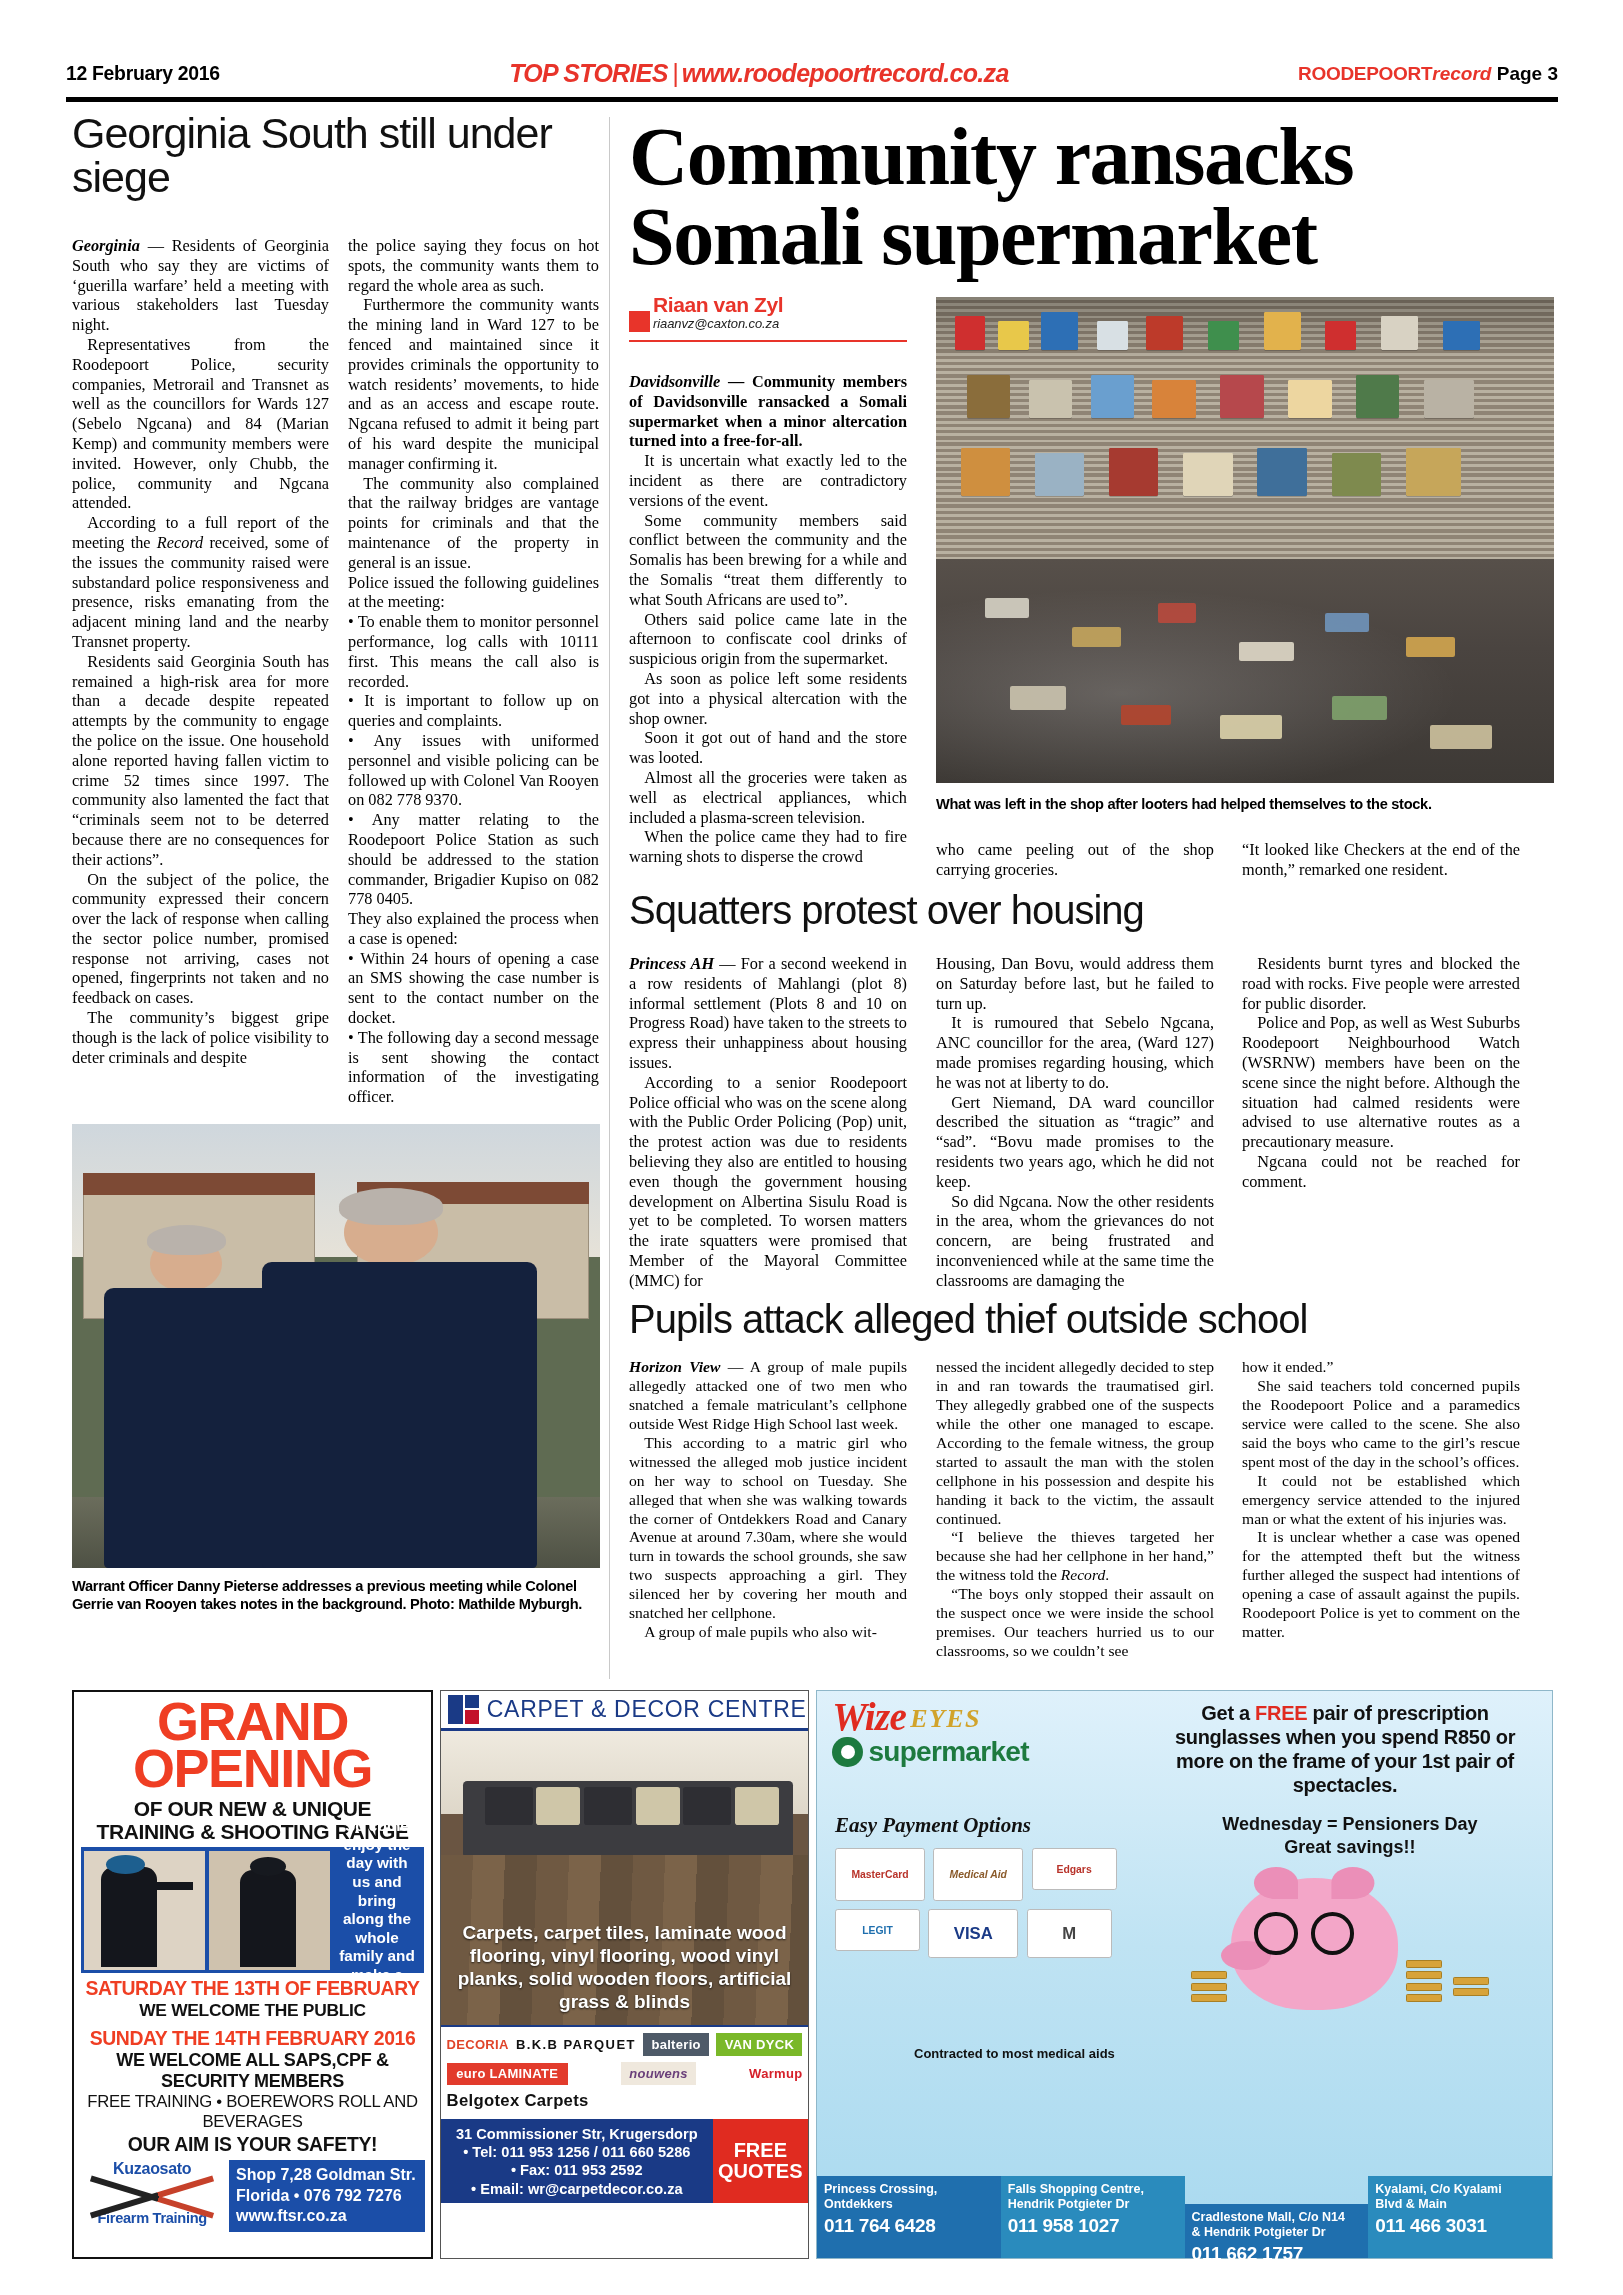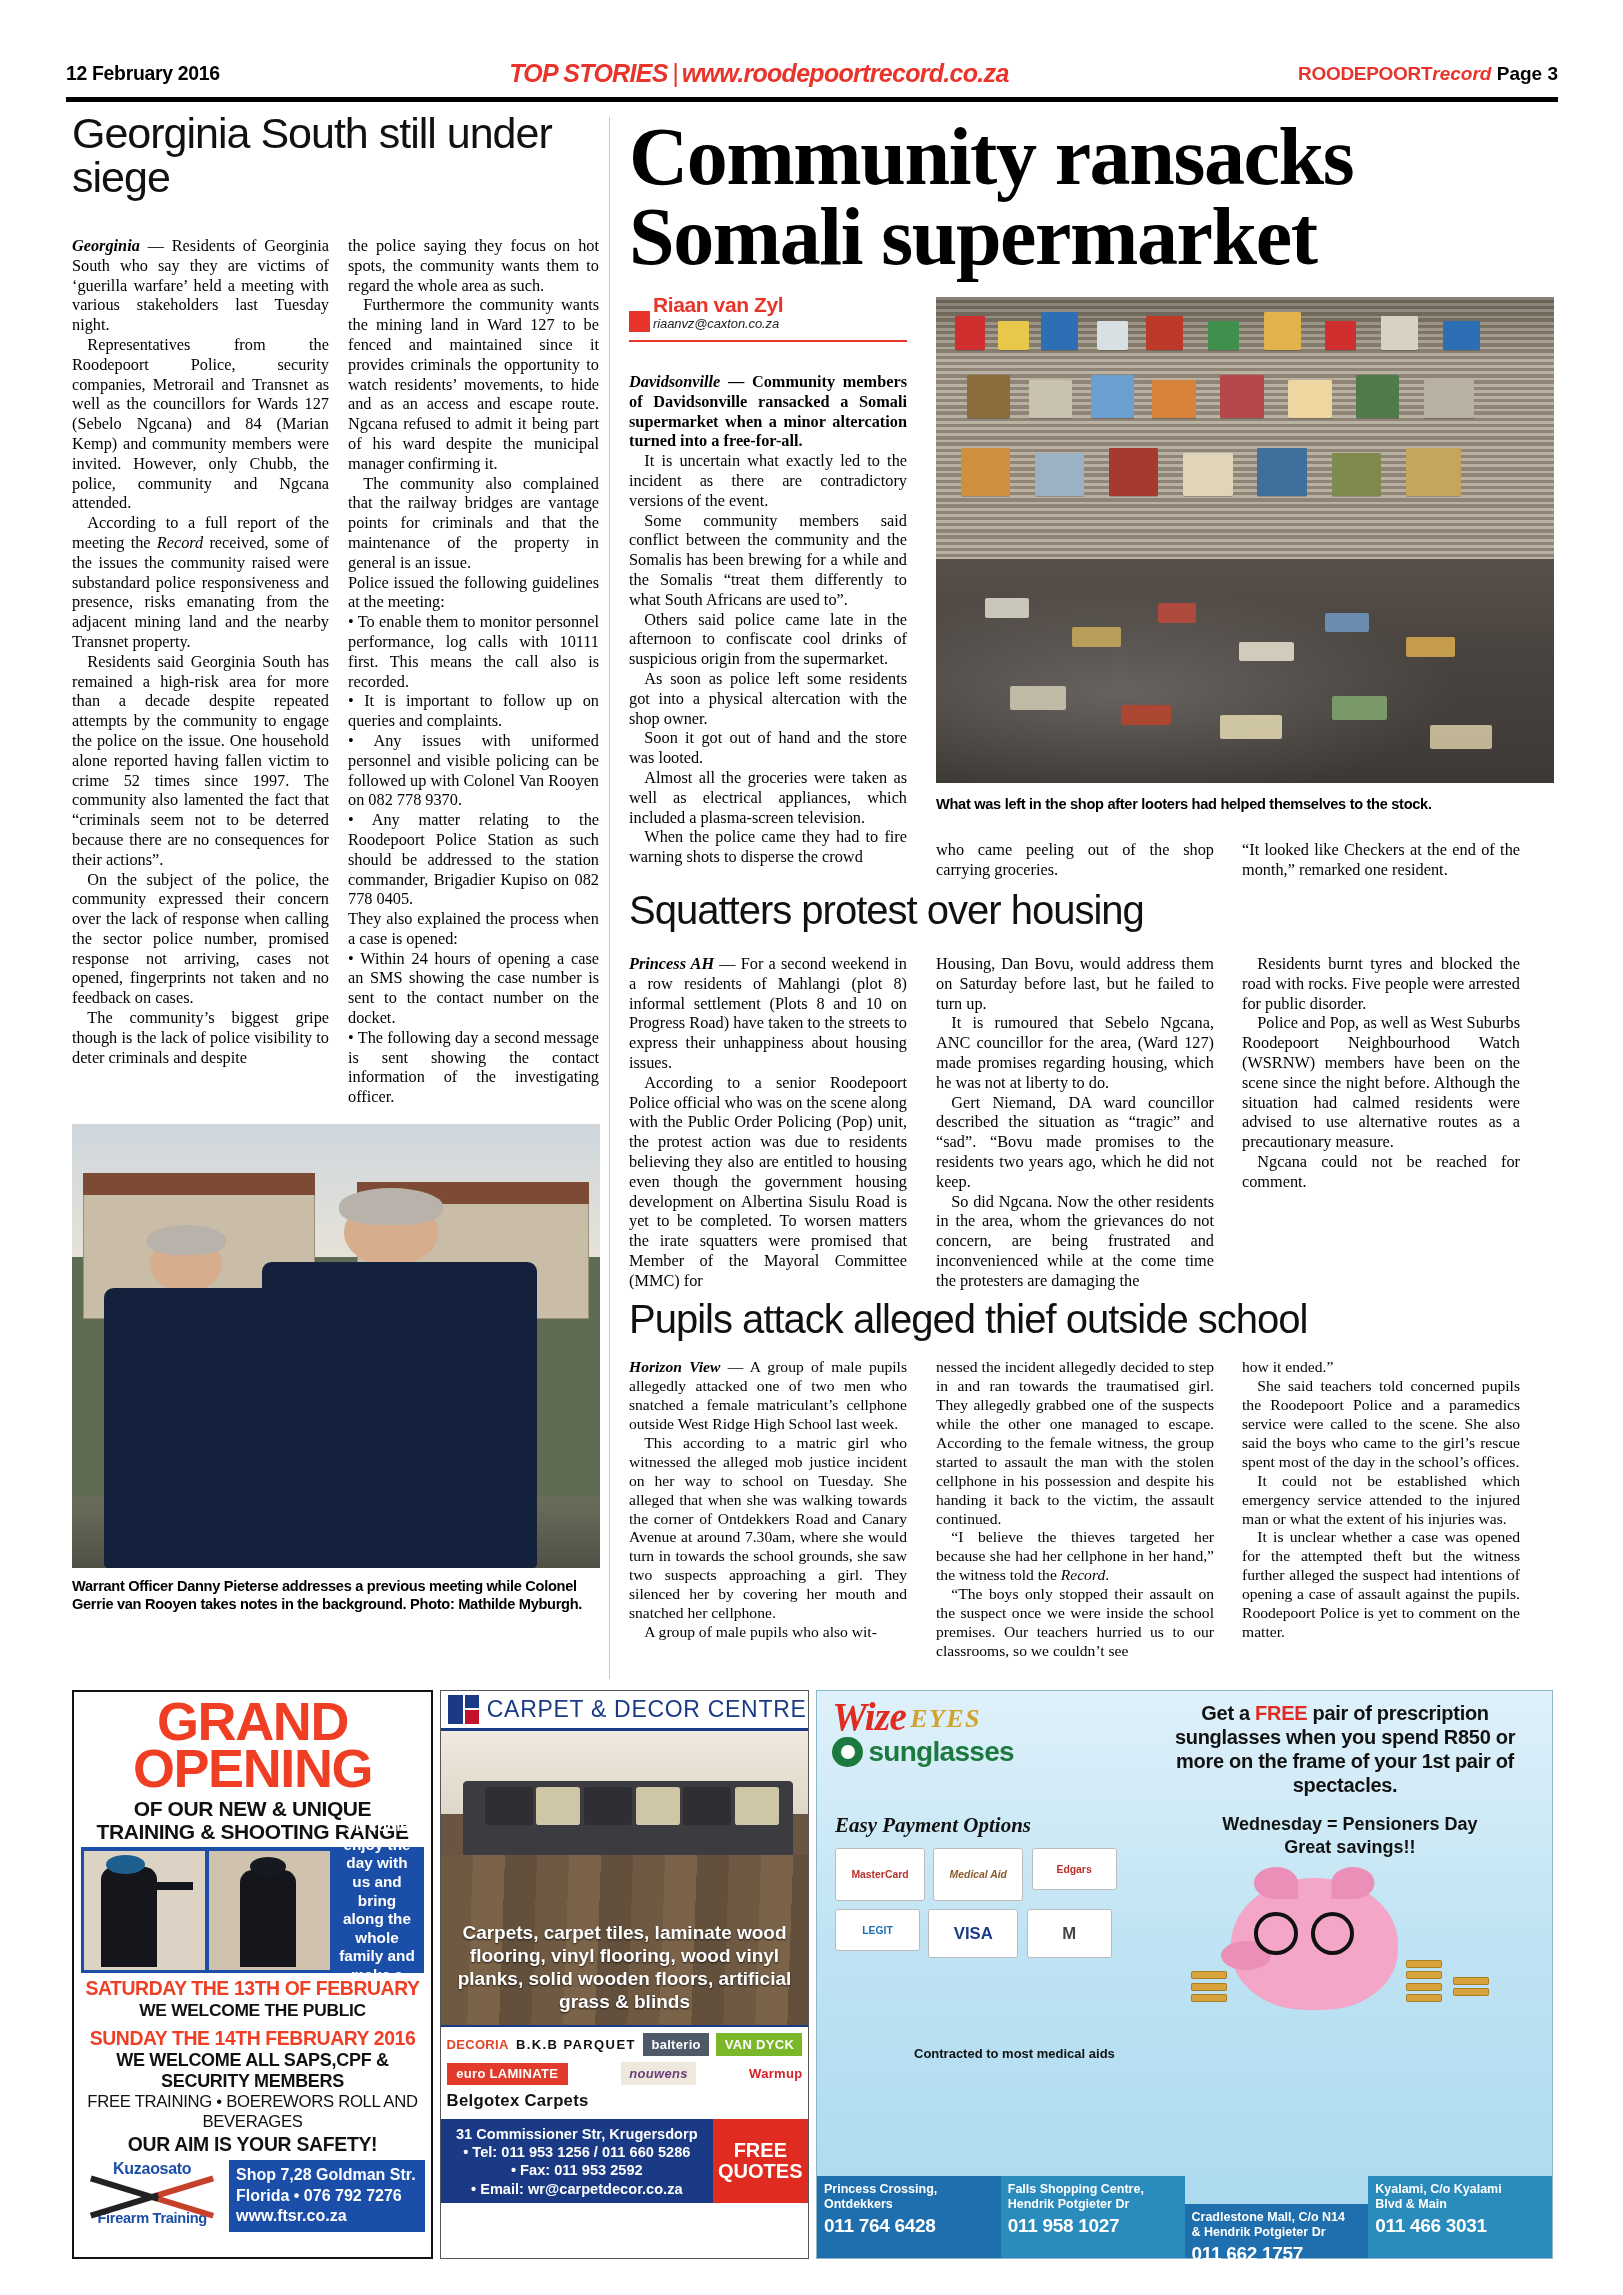--- a/index.html
+++ b/index.html
@@ -445,21 +445,21 @@
   <div class="col hl-sans" style="left:629px; top:890px; width:930px; font-size:40px;">Squatters protest over housing</div>
 
   <div class="col body" style="left:629px; top:954px; width:278px;">
     <p class="lead"><span class="lead-loc">Princess AH</span><span> — </span><span>For a second weekend in a row residents of Mahlangi (plot 8) informal settlement (Plots 8 and 10 on Progress Road) have taken to the streets to express their unhappiness about housing issues.</span></p>
     <p>According to a senior Roodepoort Police official who was on the scene along with the Public Order Policing (Pop) unit, the protest action was due to residents believing they also are entitled to housing even though the government housing development on Albertina Sisulu Road is yet to be completed. To worsen matters the irate squatters were promised that Member of the Mayoral Committee (MMC) for</p>
   </div>
   <div class="col body" style="left:936px; top:954px; width:278px;">
     <p class="noind">Housing, Dan Bovu, would address them on Saturday before last, but he failed to turn up.</p>
     <p>It is rumoured that Sebelo Ngcana, ANC councillor for the area, (Ward 127) made promises regarding housing, which he was not at liberty to do.</p>
     <p>Gert Niemand, DA ward councillor described the situation as “tragic” and “sad”. “Bovu made promises to the residents two years ago, which he did not keep.</p>
-    <p>So did Ngcana. Now the other residents in the area, whom the grievances do not concern, are being frustrated and inconvenienced while at the come time the protesters are damaging the</p>
+    <p>So did Ngcana. Now the other residents in the area, whom the grievances do not concern, are being frustrated and inconvenienced while at the same time the classrooms are damaging the</p>
   </div>
   <div class="col body" style="left:1242px; top:954px; width:278px;">
     <p>Residents burnt tyres and blocked the road with rocks. Five people were arrested for public disorder.</p>
     <p>Police and Pop, as well as West Suburbs Roodepoort Neighbourhood Watch (WSRNW) members have been on the scene since the night before. Although the situation had calmed residents were advised to use alternative routes as a precautionary measure.</p>
     <p>Ngcana could not be reached for comment.</p>
   </div>
 
   <div class="col hl-sans" style="left:629px; top:1299px; width:930px; font-size:40px;">Pupils attack alleged thief outside school</div>
 
   <div class="col body" style="left:629px; top:1358px; width:278px; font-size:15.6px;">
@@ -575,21 +575,21 @@
   <div class="ad ad-opt" style="left:816px; top:1690px; width:737px; height:569px;">
 
     <div class="opt-left">
       <div style="position:absolute; left:15.3px; top:8.3px;">
         <div style="display:flex; align-items:flex-end; gap:4.2px;text-align:right;">
           <span class="opt-wize">Wize</span>
           <span class="opt-eyes">EYES</span>
         </div>
         <div class="opt-opto" style="margin-top:1.4px;">
           <span class="opt-eye-ic"></span>
-          <span>sunglasses</span>
+          <span>supermarket</span>
         </div>
       </div>
 
       <div class="opt-easy" style="position:absolute; left:18px; top:122px;">Easy Payment Options</div>
 
       <div style="position:absolute; left:18px; top:157px; width:292px; display:flex; flex-wrap:wrap; gap:8.3px;">
         <span class="pay-card" style="width:90px;height:53px;color:#b8332a;">MasterCard</span>
         <span class="pay-card" style="width:90px;height:53px;color:#8a5a2a;font-style:italic;">Medical Aid</span>
         <span class="pay-card" style="width:85px;height:42px;color:#b8332a;">Edgars</span>
         <span class="pay-card" style="width:85px;height:42px;color:#1f6fae;">LEGIT</span>

